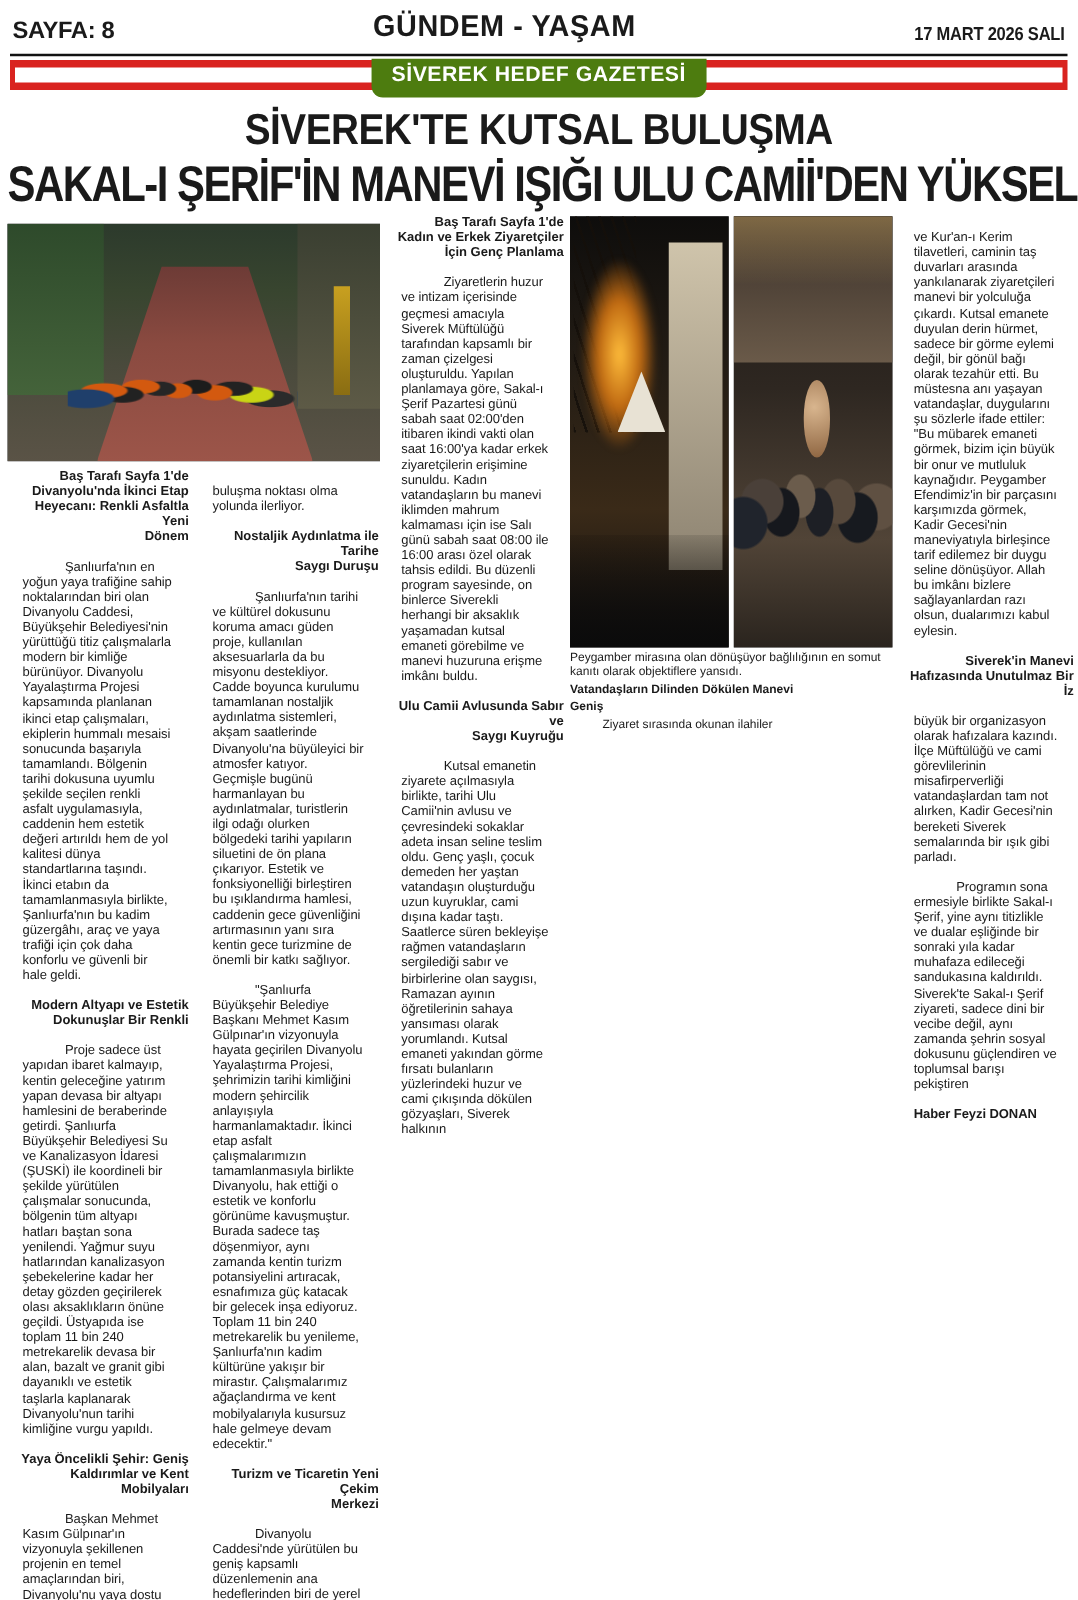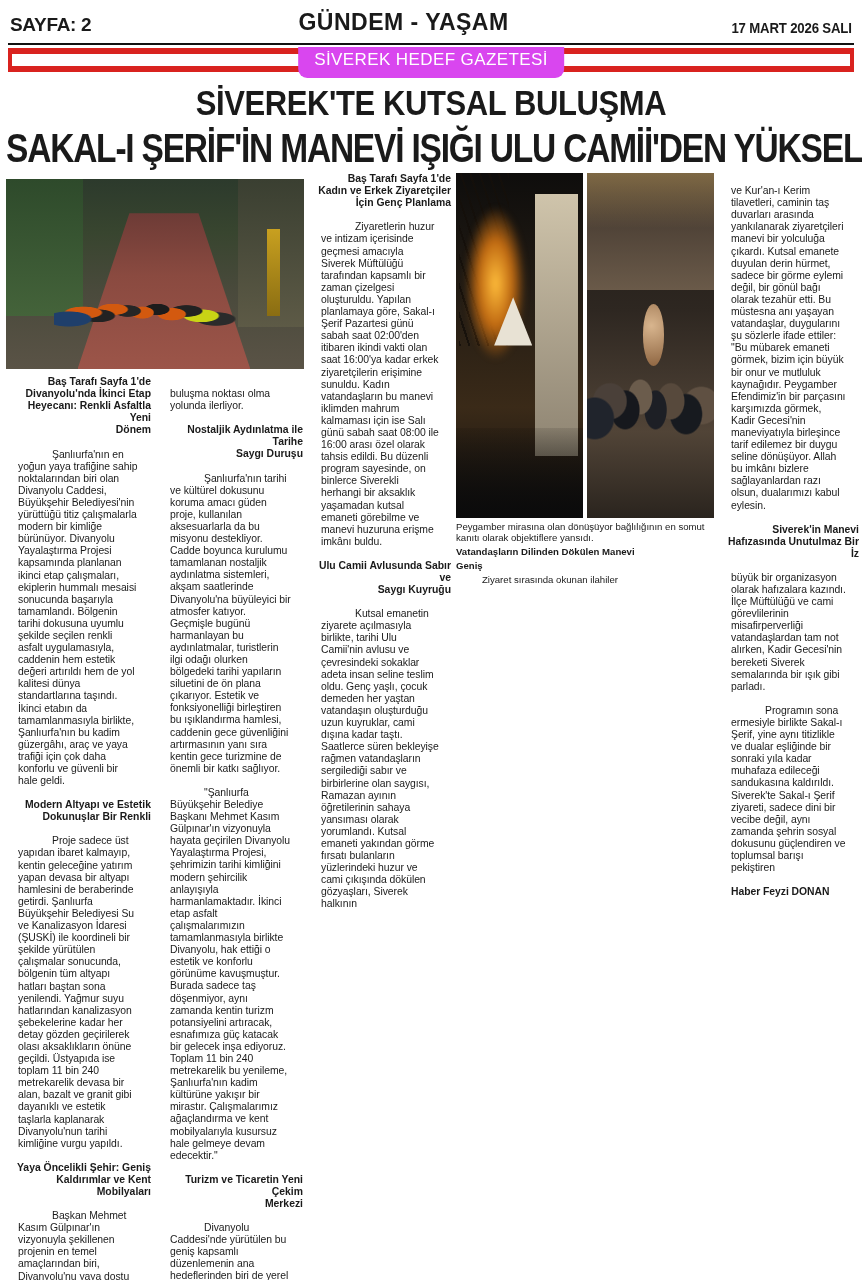--- a/index.html
+++ b/index.html
@@ -38,22 +38,22 @@
     position:absolute;left:0;right:0;top:0;height:24px;
     background:#d9231f;
     display:flex;align-items:center;justify-content:space-between;
     padding:0 4px;box-sizing:border-box;
   }
   .banner-seg{height:12px;background:#fff;flex:1;}
   .banner-seg.left{margin-right:3px;}
   .banner-seg.right{margin-left:3px;}
   .banner-center{
     position:absolute;left:50%;top:-1px;transform:translateX(-50%);
-    background:#d946ef;color:#fff;
-    font-size:17px;font-weight:normal;letter-spacing:0.4px;
+    background:#4d7c0f;color:#fff;
+    font-size:17px;font-weight:bold;letter-spacing:0.4px;
     padding:3px 16px 8px 16px;
     border-radius:0 0 9px 9px;
     z-index:2;white-space:nowrap;
   }
 
   
   .hl1{
     text-align:center;font-weight:bold;
     font-size:31px;letter-spacing:-0.4px;
     margin:8px 0 0 0;line-height:1.02;
@@ -163,21 +163,21 @@
     background:radial-gradient(circle at 40% 35%,#d8b58e,#8d6440);}
   .q-light{position:absolute;left:0;top:0;width:100%;height:16%;
     background:linear-gradient(180deg,rgba(255,210,120,.35),transparent);}
 </style>
 </head>
 <body>
 
 <div class="page">
 
   <div class="masthead">
-    <div class="mast-page">SAYFA: 2</div>
+    <div class="mast-page">SAYFA: 8</div>
     <div class="mast-section">GÜNDEM - YAŞAM</div>
     <div class="mast-date">17 MART 2026 SALI</div>
   </div>
   <div class="mast-rule"></div>
 
   <div class="banner-wrap">
     <div class="banner-bar">
       <div class="banner-seg left"></div>
       <div class="banner-seg right"></div>
     </div>

